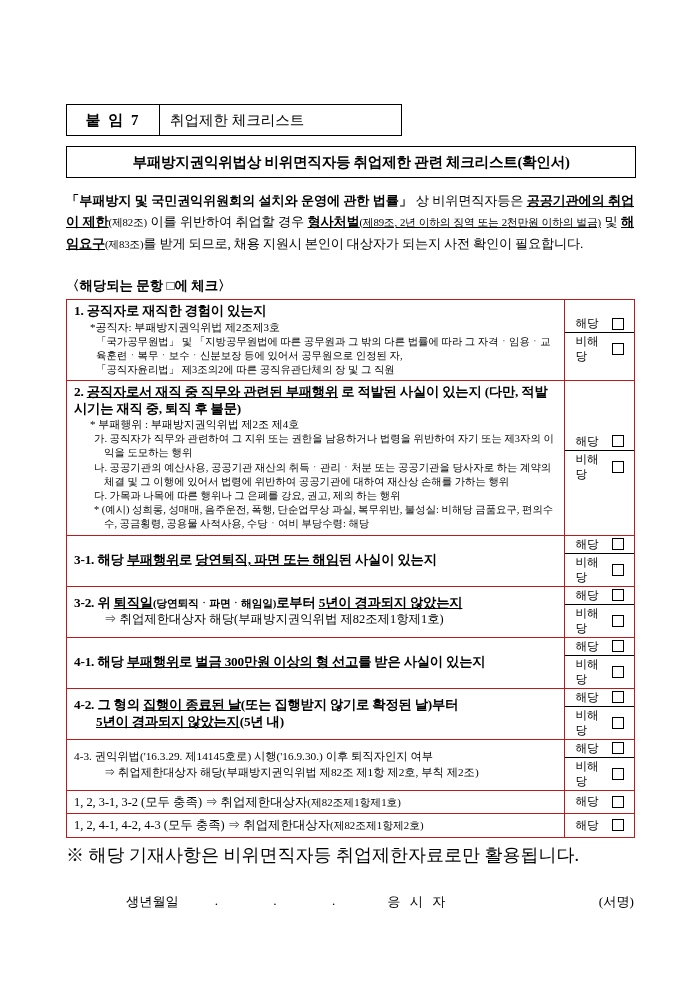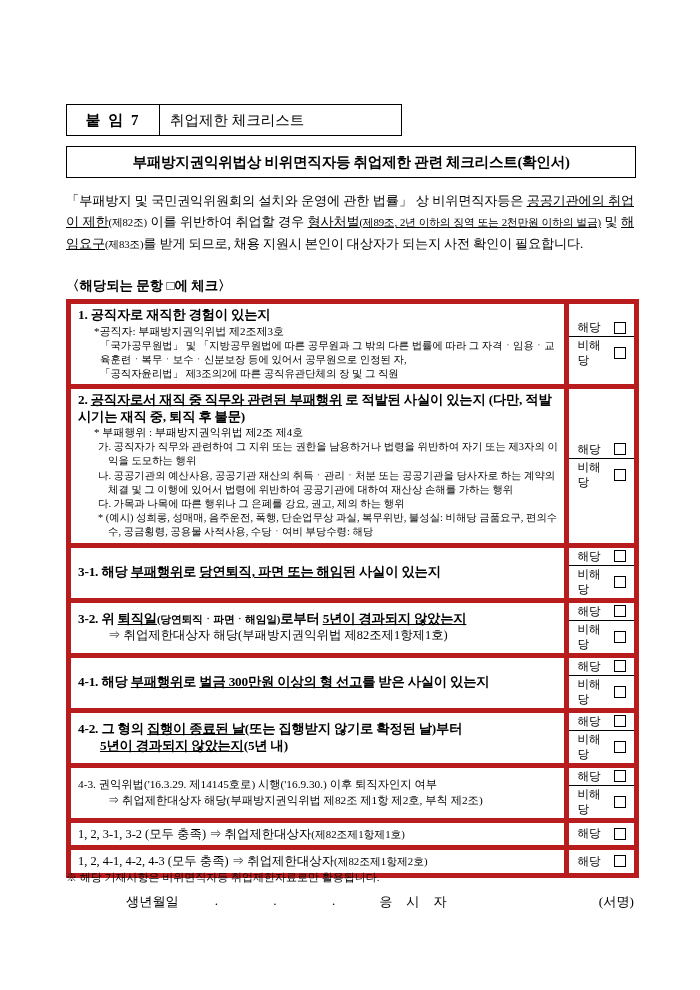--- a/index.html
+++ b/index.html
@@ -92,21 +92,21 @@
   
   table.main {
     position: absolute;
     left: 66px;
     top: 299px;
     width: 568px;
     border-collapse: collapse;
     table-layout: fixed;
   }
   table.main td {
-    border: 5px solid #b91c1c;
+    border: 1px solid #b91c1c;
     vertical-align: middle;
     padding: 0;
   }
   .cell-body {
     padding: 3px 5px 3px 7px;
     font-size: 12.6px;
     line-height: 16.5px;
   }
   .q-head {
     font-size: 13.3px;
@@ -160,29 +160,29 @@
     margin: 0;
   }
   .indent-arrow {
     font-size: 12.4px;
     line-height: 17px;
     padding-left: 30px;
   }
   .small-note {
     font-size: 11.3px;
   }
-  .bold { font-weight: normal; }
+  .bold { font-weight: bold; }
   .u { text-decoration: underline; }
   
   .footnote {
     position: absolute;
     left: 66px;
-    top: 870px;
-    width: 568px;
-    font-size: 11px;
+    top: 843px;
+    width: 568px;
+    font-size: 18px;
   }
   .date-line {
     position: absolute;
     left: 66px;
     top: 866px;
     width: 568px;
     text-align: center;
     font-size: 13.2px;
     letter-spacing: 1px;
   }
@@ -190,21 +190,21 @@
     position: absolute;
     left: 66px;
     top: 893px;
     width: 568px;
     font-size: 13.2px;
     display: flex;
     align-items: flex-start;
   }
   .sl-birth { margin-left: 60px; }
   .sl-dots { margin-left: 36px; letter-spacing: 26px; }
-  .sl-appl { margin-left: 18px; letter-spacing: 3px; font-family: Liberation Mono, monospace; }
+  .sl-appl { margin-left: 26px; letter-spacing: 3px; }
   .sl-sign { margin-left: auto; }
 </style>
 </head>
 <body>
 
 <div class="page">
 
   <div class="attach-row">
     <div class="attach-box">붙 임 7</div>
     <div class="attach-title">취업제한 체크리스트</div>

